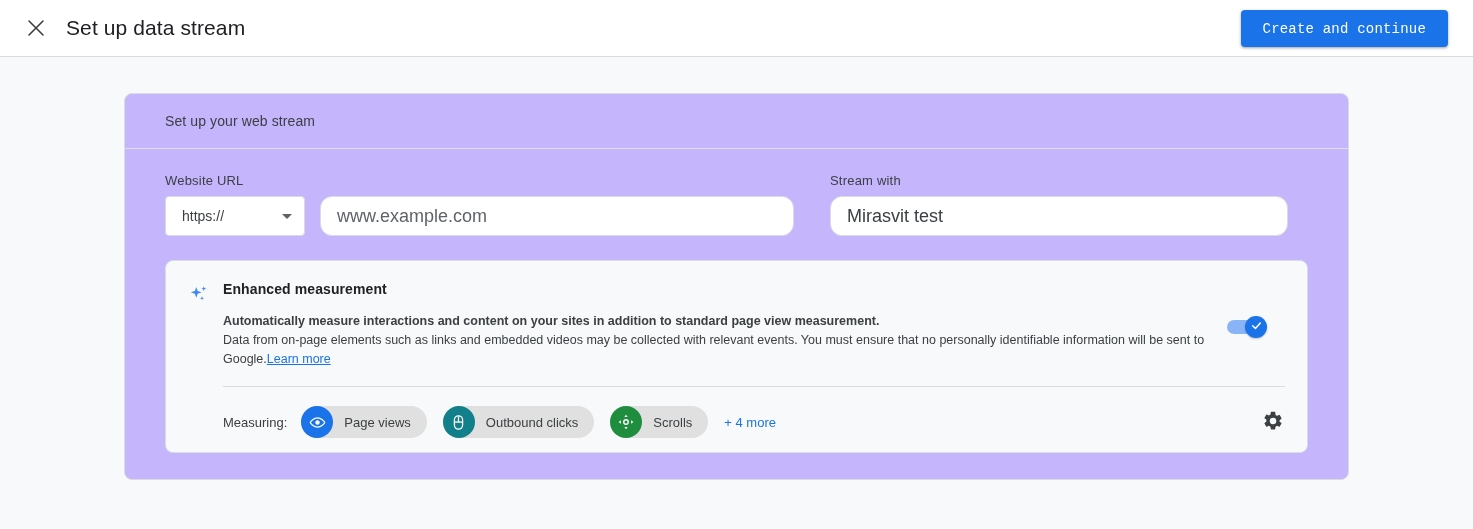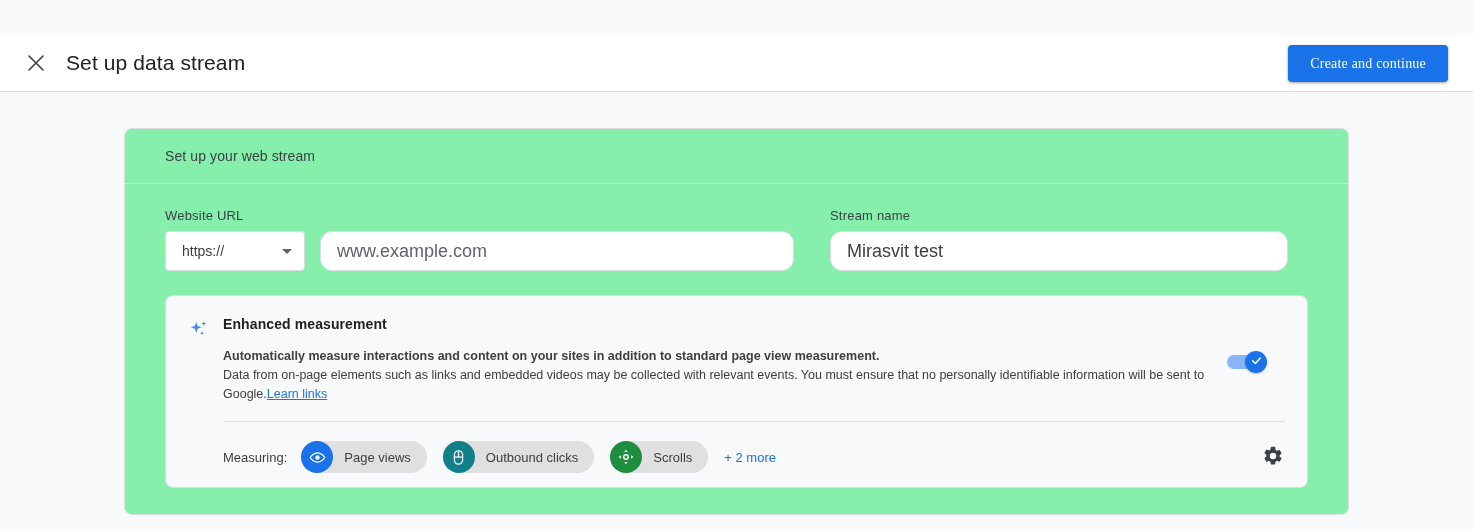--- a/index.html
+++ b/index.html
@@ -12,21 +12,20 @@
   }
 
   
   .topbar {
     position: relative;
     height: 57px;
     background: #ffffff;
     border-bottom: 1px solid #dadce0;
     display: flex;
     align-items: center;
-    margin-top: 35px;
   }
   .close-btn {
     width: 24px; height: 24px;
     margin-left: 24px;
     display: flex; align-items: center; justify-content: center;
     cursor: pointer;
     border: none; background: transparent; padding: 0;
   }
   .close-btn svg { display: block; }
   .topbar-title {
@@ -39,39 +38,39 @@
   }
   .create-btn {
     position: absolute;
     right: 25px; top: 10px;
     height: 37px;
     padding: 0 22px;
     background: #1a73e8;
     color: #ffffff;
     border: none;
     border-radius: 4px;
-    font-family: Liberation Serif, serif;
+    font-family: Liberation Mono, monospace;
     font-size: 14px;
     font-weight: 500;
     letter-spacing: .2px;
     cursor: pointer;
     box-shadow: 0 1px 2px 0 rgba(60,64,67,.30), 0 1px 3px 1px rgba(60,64,67,.15);
   }
 
   
   .page {
     background: #f8f9fa;
     height: 472px;
     padding-top: 36px;
   }
 
   .card {
     width: 1225px;
     margin: 0 auto;
-    background: #86efac;
+    background: #c4b5fd;
     border: 1px solid #dadce0;
     border-radius: 8px;
   }
 
   .card-header {
     height: 55px;
     display: flex;
     align-items: center;
     padding-left: 40px;
     border-bottom: 1px solid #e0e0e0;
@@ -293,21 +292,21 @@
           <div class="url-inputs">
             <div class="select-box">
               <span class="select-value">https://</span>
               <span class="caret"></span>
             </div>
             <input class="text-input" type="text" placeholder="www.example.com" style="">
           </div>
         </div>
 
         <div class="field-group-name">
-          <div class="field-label">Stream name</div>
+          <div class="field-label">Stream with</div>
           <input class="text-input full-input" type="text" value="Mirasvit test" style="">
         </div>
 
       </div>
 
       <div class="em-panel">
 
         <div class="em-icon">
           <svg width="22" height="22" viewBox="0 0 24 24">
             <path d="M9 3.2 L10.5 7.6 L14.9 9.1 L10.5 10.6 L9 15 L7.5 10.6 L3.1 9.1 L7.5 7.6 Z" fill="#4285f4"></path>
@@ -315,21 +314,21 @@
             <path d="M15.3 13.2 L15.9 14.9 L17.6 15.5 L15.9 16.1 L15.3 17.8 L14.7 16.1 L13 15.5 L14.7 14.9 Z" fill="#4285f4"></path>
           </svg>
         </div>
 
         <div class="em-content">
           <div class="em-title">Enhanced measurement</div>
 
           <div class="em-desc-row">
             <div class="em-desc">
               <p class="strong">Automatically measure interactions and content on your sites in addition to standard page view measurement.</p>
-              <p><span>Data from on-page elements such as links and embedded videos may be collected with relevant events. You must ensure that no personally identifiable information will be sent to Google.</span><span class="em-link">Learn links</span></p>
+              <p><span>Data from on-page elements such as links and embedded videos may be collected with relevant events. You must ensure that no personally identifiable information will be sent to Google.</span><span class="em-link">Learn more</span></p>
             </div>
 
             <div class="toggle">
               <div class="toggle-track"></div>
               <div class="toggle-thumb">
                 <span>
                   <svg width="13" height="13" viewBox="0 0 24 24">
                     <path d="M5 12.5 L10 17.5 L19 7.5" stroke="#ffffff" stroke-width="2.8" fill="none" stroke-linecap="round" stroke-linejoin="round"></path>
                   </svg>
                 </span>
@@ -373,21 +372,21 @@
                     <path d="M12 21.8 L14.2 18.8 L9.8 18.8 Z" fill="#ffffff"></path>
                     <path d="M2.2 12 L5.2 9.8 L5.2 14.2 Z" fill="#ffffff"></path>
                     <path d="M21.8 12 L18.8 9.8 L18.8 14.2 Z" fill="#ffffff"></path>
                   </svg>
                 </span>
                 <span class="chip-label">Scrolls</span>
               </div>
 
             </div>
 
-            <div class="more-link">+ 2 more</div>
+            <div class="more-link">+ 4 more</div>
 
             <button class="gear-btn">
               <span>
                 <svg width="22" height="22" viewBox="0 0 24 24">
                   <path fill="#3c4043" d="M19.14 12.94c.04-.3.06-.61.06-.94s-.02-.64-.07-.94l2.03-1.58a.49.49 0 0 0 .12-.61l-1.92-3.32a.49.49 0 0 0-.59-.22l-2.39.96a7.03 7.03 0 0 0-1.62-.94l-.36-2.54A.48.48 0 0 0 13.9 2h-3.84a.48.48 0 0 0-.47.41l-.36 2.54c-.59.24-1.13.57-1.62.94l-2.39-.96a.48.48 0 0 0-.59.22L2.71 8.47a.48.48 0 0 0 .12.61l2.03 1.58c-.05.3-.09.63-.09.94s.02.64.07.94l-2.03 1.58a.49.49 0 0 0-.12.61l1.92 3.32c.12.22.37.29.59.22l2.39-.96c.5.38 1.03.7 1.62.94l.36 2.54c.05.24.25.41.49.41h3.84c.24 0 .45-.17.48-.41l.36-2.54c.59-.24 1.13-.56 1.62-.94l2.39.96c.22.08.47 0 .59-.22l1.92-3.32a.49.49 0 0 0-.12-.61l-2.01-1.58zM12 15.6A3.6 3.6 0 1 1 12 8.4a3.6 3.6 0 0 1 0 7.2z"></path>
                 </svg>
               </span>
             </button>
           </div>
 

